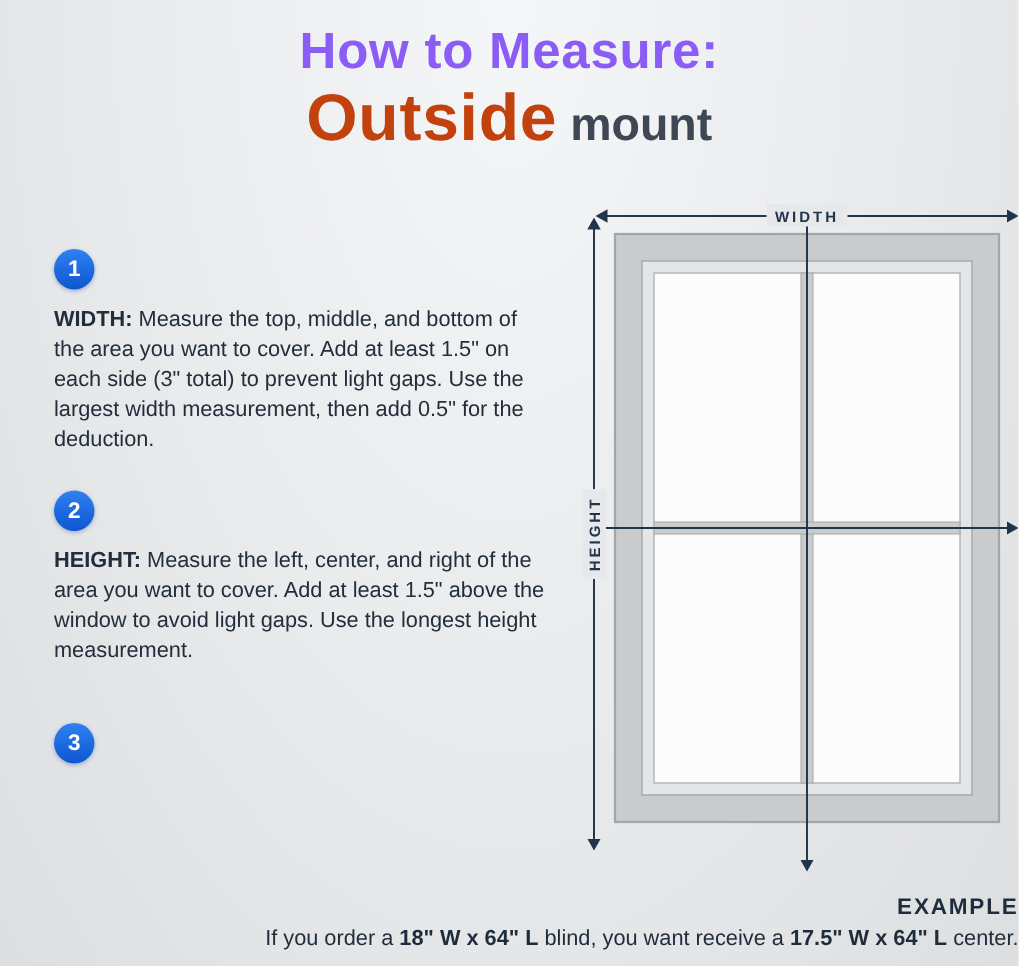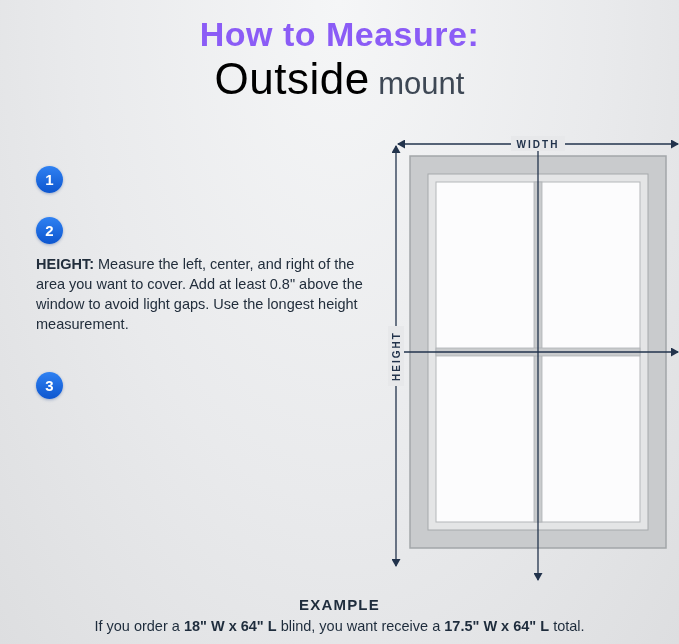--- a/index.html
+++ b/index.html
@@ -5,57 +5,58 @@
   html,body{margin:0;padding:0;}
   body{
     width:679px;height:644px;position:relative;overflow:hidden;
     font-family:"Liberation Sans",sans-serif;
     background:radial-gradient(ellipse at 50% 0%, #f5f6f7 0%, #e9eaec 55%, #dddee0 100%);
     color:#24303e;
   }
   .title{position:absolute;top:16px;left:0;right:0;text-align:center;line-height:1.1;}
   .title-line1{font-size:34px;font-weight:700;color:#8b5cf6;letter-spacing:.5px;}
   .title-line2{margin-top:2px;}
-  .title-highlight{font-size:44px;font-weight:400;color:#000000;letter-spacing:.5px;margin-top:16px;}
-  .title-suffix{font-size:31px;font-weight:400;color:#3e4855;}
+  .title-highlight{font-size:44px;font-weight:700;color:#c2410c;letter-spacing:.5px;margin-top:16px;}
+  .title-suffix{font-size:31px;font-weight:700;color:#3e4855;}
   .steps{position:absolute;left:36px;top:166px;width:332px;}
   .step{margin-bottom:24px;}
   .step-badge{
     width:27px;height:27px;border-radius:50%;
     background:linear-gradient(180deg,#2f81f2 0%,#0d56cf 100%);
     color:#fff;font-weight:700;font-size:15px;
     display:flex;align-items:center;justify-content:center;
     box-shadow:0 1px 3px rgba(20,60,140,.35);
   }
   .step-text{margin:10px 0 0;font-size:14.5px;line-height:1.38;color:#222e3c;}
   .step-label{font-weight:700;}
   .diagram{position:absolute;left:388px;top:130px;width:300px;height:460px;}
-  .example{position:absolute;left:0;right:0;bottom:10px;text-align:center;}
+  .example{position:absolute;left:0;right:0;bottom:10px;text-align:right;}
   .example-heading{font-size:15px;font-weight:700;letter-spacing:1.2px;color:#1e2c3c;margin-bottom:5px;}
   .example-text{font-size:14.5px;color:#1e2c3c;}
   .example-text b{font-weight:700;}
   svg text{font-family:"Liberation Sans",sans-serif;}
 </style>
 </head>
 <body>
 
 <header class="title">
   <div class="title-line1">How to Measure:</div>
   <div class="title-line2">
     <span class="title-highlight">Outside</span><span class="title-suffix"> mount</span>
   </div>
 </header>
 
 <section class="steps">
   <div class="step">
     <div class="step-badge">1</div>
+    <p class="step-text"><span class="step-label">WIDTH:</span><span> Measure the top, middle, and bottom of the area you want to cover. Add at least 1.5" on each side (3" total) to prevent light gaps. Use the largest width measurement, then add 0.5" for the deduction.</span></p>
   </div>
   <div class="step">
     <div class="step-badge">2</div>
-    <p class="step-text"><span class="step-label">HEIGHT:</span><span> Measure the left, center, and right of the area you want to cover. Add at least 0.8" above the window to avoid light gaps. Use the longest height measurement.</span></p>
+    <p class="step-text"><span class="step-label">HEIGHT:</span><span> Measure the left, center, and right of the area you want to cover. Add at least 1.5" above the window to avoid light gaps. Use the longest height measurement.</span></p>
   </div>
   <div class="step" style="margin-top:38px;">
     <div class="step-badge">3</div>
   </div>
 </section>
 
 <div class="diagram">
   <svg viewBox="0 0 300 460" width="300" height="460">
     <defs>
       <marker id="arr" markerWidth="9" markerHeight="9" refX="7" refY="4.5" orient="auto-start-reverse" markerUnits="userSpaceOnUse">
@@ -87,15 +88,15 @@
     <g transform="translate(8,226) rotate(-90)">
       <rect x="-30" y="-8" width="60" height="16" fill="#e7e8ea"></rect>
       <text x="0" y="4" text-anchor="middle" font-size="10" font-weight="bold" letter-spacing="2" fill="#22334c">HEIGHT</text>
     </g>
   </svg>
 </div>
 
 <footer class="example">
   <div class="example-heading">EXAMPLE</div>
   <div class="example-text">
-    <span>If you order a </span><b>18" W x 64" L</b><span> blind, you want receive a </span><b>17.5" W x 64" L</b><span> total.</span>
+    <span>If you order a </span><b>18" W x 64" L</b><span> blind, you want receive a </span><b>17.5" W x 64" L</b><span> center.</span>
   </div>
 </footer>
 
 </body></html>

